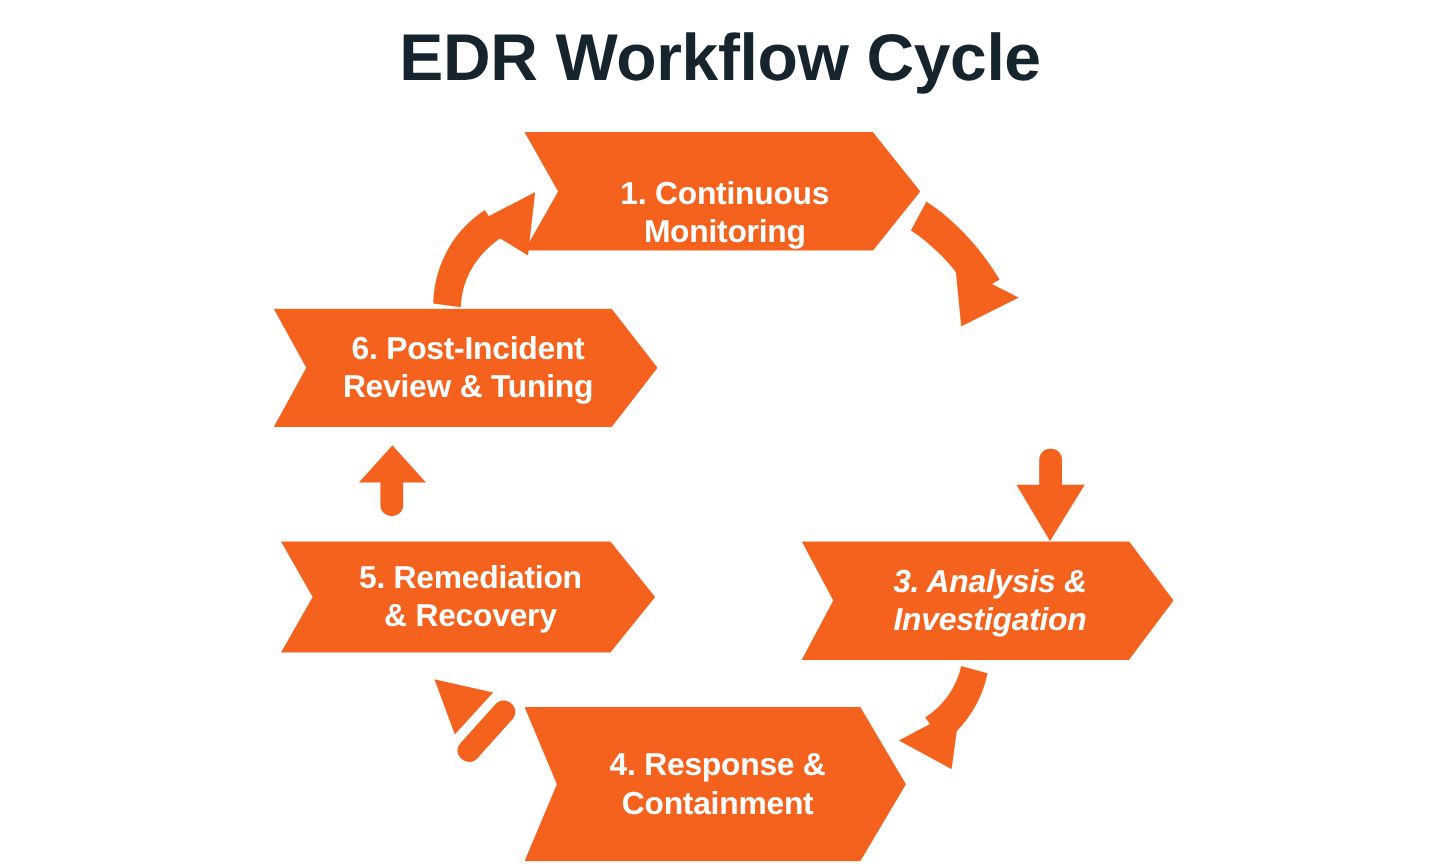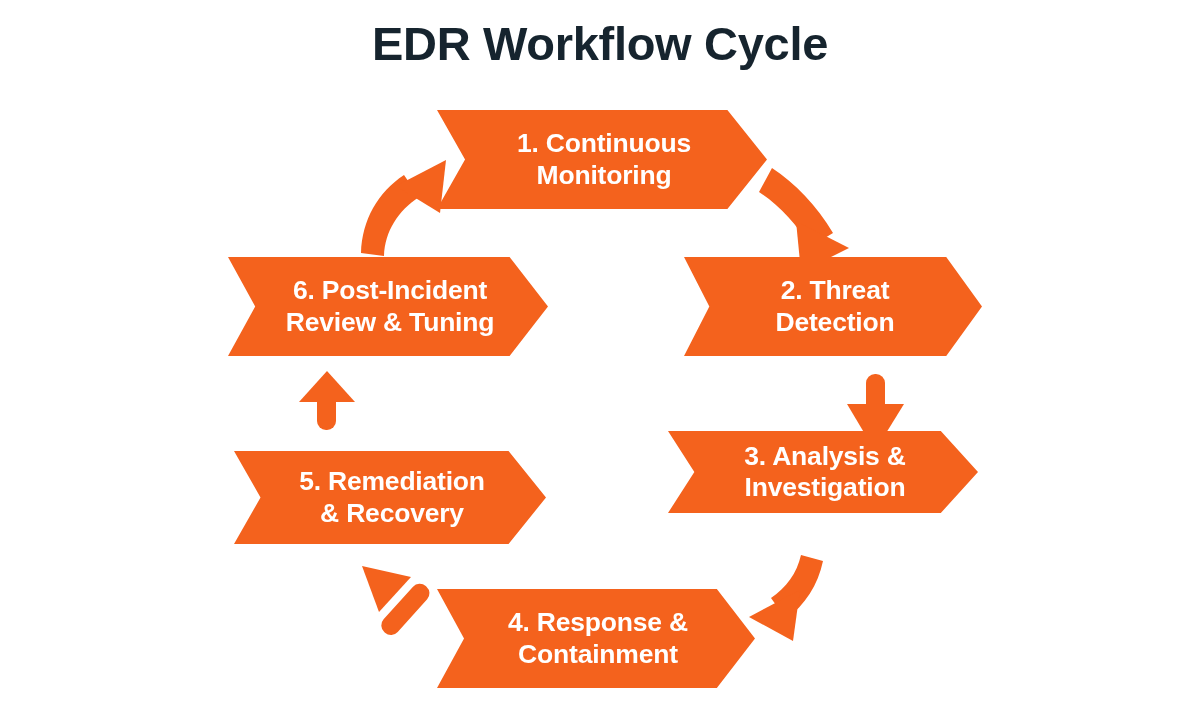--- a/index.html
+++ b/index.html
@@ -19,21 +19,21 @@
     width: 1200px;
     height: 720px;
     background: #ffffff;
   }
   #title {
     position: absolute;
     left: 0;
     top: 16px;
     width: 1200px;
     text-align: center;
-    font-size: 47px;
+    font-size: 55px;
     font-weight: bold;
     letter-spacing: -0.3px;
     color: #16242e;
     font-family: "Liberation Sans", sans-serif;
   }
   .stage {
     position: absolute;
     display: flex;
     align-items: center;
     justify-content: center;
@@ -108,36 +108,32 @@
         <path d="M 362 566 L 411 577 L 379 612 Z"></path>
       </g>
 
       <g>
         <rect x="317" y="382" width="19" height="48" rx="9"></rect>
         <path d="M 299 402 L 355 402 L 327 371 Z"></path>
       </g>
     </g>
   </svg>
 
-  <div class="stage" style="left:437px; top:110px; width:330px; height:99px;">
+  <div class="stage" style="left:437px; top:110px; width:330px; height:99px;align-items:flex-end;">
     <span class="stage-label">1. Continuous
 Monitoring</span>
   </div>
 
-  <div class="stage" style="left:684px; top:257px; width:298px; height:99px;">
-    <span class="stage-label">2. Threat
-Detection</span>
-  </div>
 
-  <div class="stage" style="left:668px; top:431px; width:310px; height:82px;">
+  <div class="stage" style="left:668px; top:451px; width:310px; height:99px;font-style:italic;">
     <span class="stage-label">3. Analysis &amp;
 Investigation</span>
   </div>
 
-  <div class="stage" style="left:437px; top:589px; width:318px; height:99px;">
+  <div class="stage" style="left:437px; top:589px; width:318px; height:129px;">
     <span class="stage-label">4. Response &amp;
 Containment</span>
   </div>
 
   <div class="stage" style="left:234px; top:451px; width:312px; height:93px;">
     <span class="stage-label">5. Remediation
 &amp; Recovery</span>
   </div>
 
   <div class="stage" style="left:228px; top:257px; width:320px; height:99px;text-align:center;">

